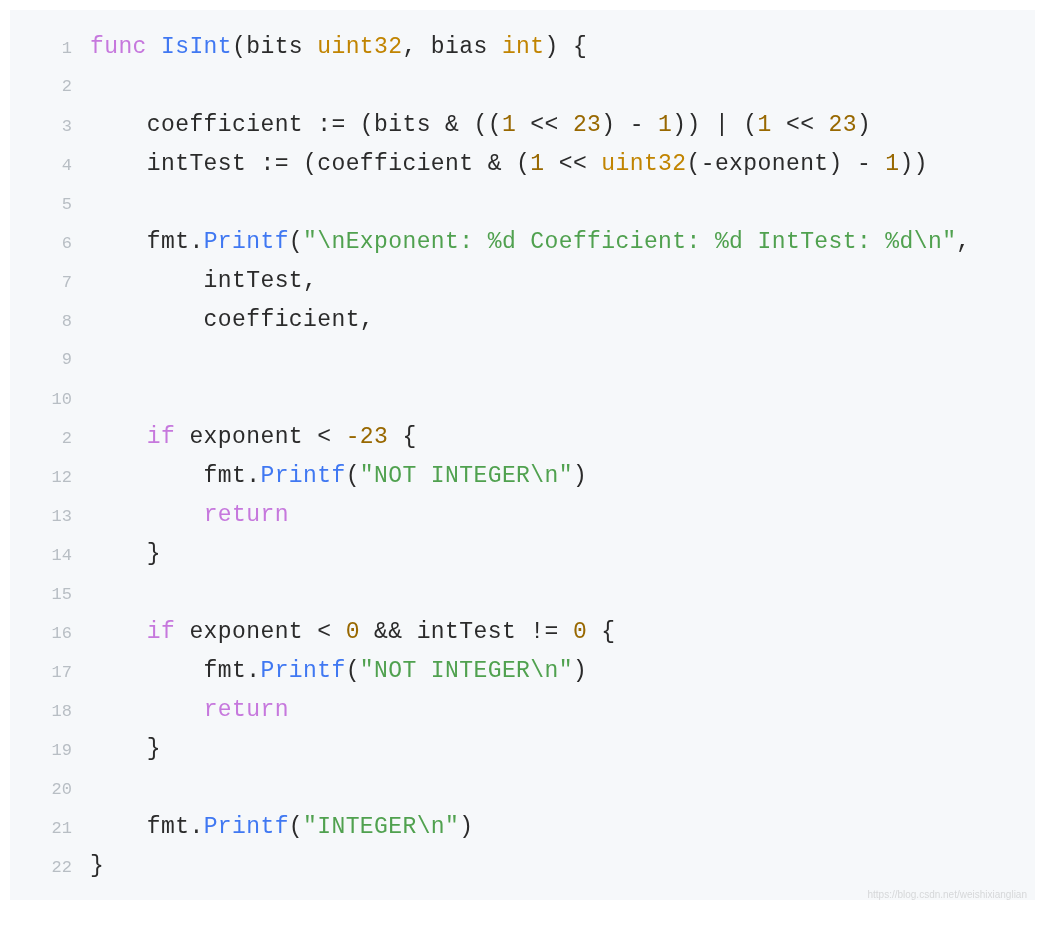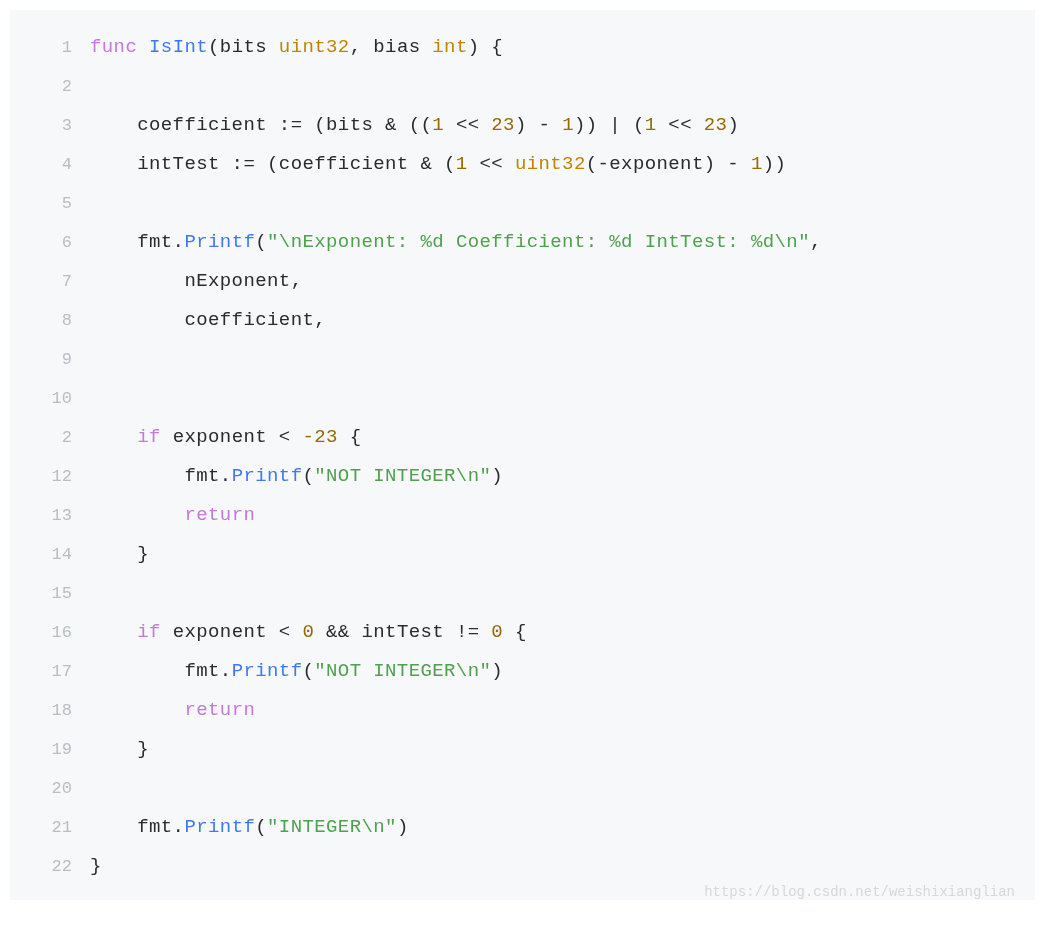--- a/index.html
+++ b/index.html
@@ -28,50 +28,50 @@
     width: 62px;
     text-align: right;
     color: #b8bec4;
     font-size: 17px;
     user-select: none;
     padding-right: 0;
   }
   .code {
     padding-left: 18px;
     color: #2b2b2b;
-    font-size: 19px;
+    font-size: 23px;
     letter-spacing: 0.4px;
   }
   .kw   { color: #c678dd; } 
   .fn   { color: #4078f2; } 
   .typ  { color: #c18401; } 
   .num  { color: #986801; } 
   .str  { color: #50a14f; }
   .watermark {
     position: absolute;
-    right: 20px;
+    right: 8px;
     bottom: 0px;
-    font-size: 14px;
+    font-size: 10px;
     color: rgba(120,120,120,0.25);
-    font-family: Liberation Mono, monospace;
+    font-family: Liberation Sans, sans-serif;
     letter-spacing: 0;
   }
 </style>
 </head>
 <body>
 
 <div class="code-block">
   <div id="lines">
       <div class="code-line"><span class="ln">1</span><span class="code"><span class="kw">func</span><span> </span><span class="fn">IsInt</span><span>(bits </span><span class="typ">uint32</span><span>, bias </span><span class="typ">int</span><span>) {</span></span></div>
       <div class="code-line"><span class="ln">2</span></div>
       <div class="code-line"><span class="ln">3</span><span class="code"><span>    coefficient := (bits &amp; ((</span><span class="num">1</span><span> &lt;&lt; </span><span class="num">23</span><span>) - </span><span class="num">1</span><span>)) | (</span><span class="num">1</span><span> &lt;&lt; </span><span class="num">23</span><span>)</span></span></div>
       <div class="code-line"><span class="ln">4</span><span class="code"><span>    intTest := (coefficient &amp; (</span><span class="num">1</span><span> &lt;&lt; </span><span class="typ">uint32</span><span>(-exponent) - </span><span class="num">1</span><span>))</span></span></div>
       <div class="code-line"><span class="ln">5</span><span class="code"><span> </span></span></div>
       <div class="code-line"><span class="ln">6</span><span class="code"><span>    fmt.</span><span class="fn">Printf</span><span>(</span><span class="str">"\nExponent: %d Coefficient: %d IntTest: %d\n"</span><span>,</span></span></div>
-      <div class="code-line"><span class="ln">7</span><span class="code"><span>        nExponent,</span></span></div>
+      <div class="code-line"><span class="ln">7</span><span class="code"><span>        intTest,</span></span></div>
       <div class="code-line"><span class="ln">8</span><span class="code"><span>        coefficient,</span></span></div>
       <div class="code-line"><span class="ln">9</span></div>
       <div class="code-line"><span class="ln">10</span><span class="code"><span> </span></span></div>
       <div class="code-line"><span class="ln">2</span><span class="code"><span>    </span><span class="kw">if</span><span> exponent &lt; </span><span class="num">-23</span><span> {</span></span></div>
       <div class="code-line"><span class="ln">12</span><span class="code"><span>        fmt.</span><span class="fn">Printf</span><span>(</span><span class="str">"NOT INTEGER\n"</span><span>)</span></span></div>
       <div class="code-line"><span class="ln">13</span><span class="code"><span>        </span><span class="kw">return</span></span></div>
       <div class="code-line"><span class="ln">14</span><span class="code"><span>    }</span></span></div>
       <div class="code-line"><span class="ln">15</span><span class="code"><span> </span></span></div>
       <div class="code-line"><span class="ln">16</span><span class="code"><span>    </span><span class="kw">if</span><span> exponent &lt; </span><span class="num">0</span><span> &amp;&amp; intTest != </span><span class="num">0</span><span> {</span></span></div>
       <div class="code-line"><span class="ln">17</span><span class="code"><span>        fmt.</span><span class="fn">Printf</span><span>(</span><span class="str">"NOT INTEGER\n"</span><span>)</span></span></div>

